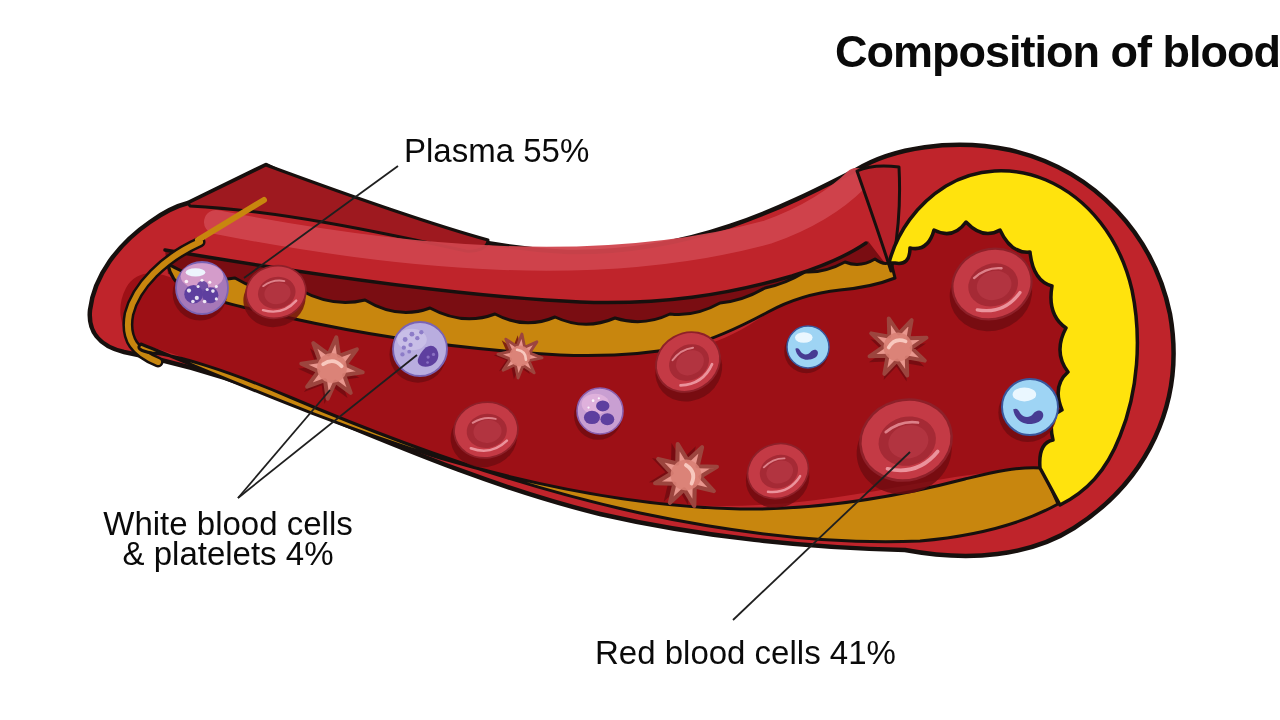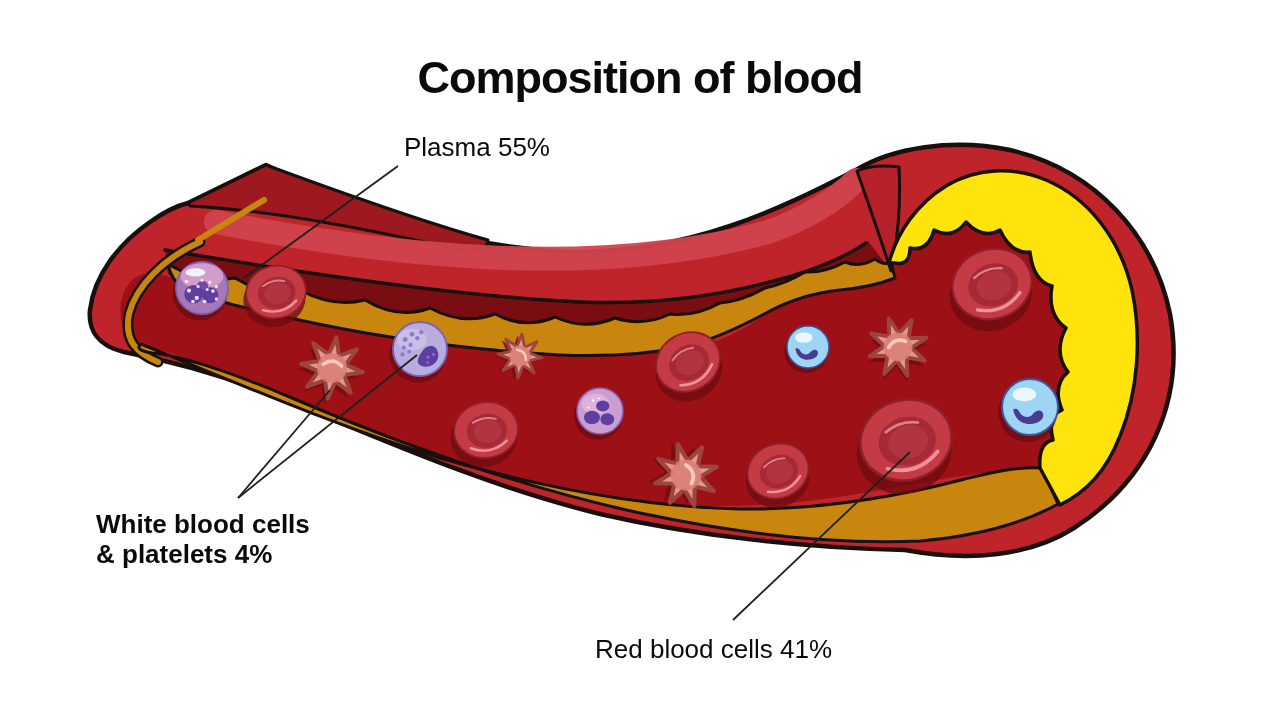--- a/index.html
+++ b/index.html
@@ -1,23 +1,23 @@
 <!DOCTYPE html>
 <html style="--c-background: #ffffff; --c-text: #0a0a0a; --c-leader: #1f1f1f; --c-outline: #17100e; --c-wall: #bf242b; --c-wall_face: #b62129; --c-wall_top: #9e191f; --c-wall_highlight: #d0454d; --c-maroon: #7a0d12; --c-gold: #c8860e; --c-yellow: #ffe30d; --c-lumen: #9d1016; --c-cell_shadow: #6f0b10; --c-rbc: #c43a45; --c-rbc_edge: #8e2029; --c-rbc_ring: #a52a35; --c-rbc_center: #b23440; --c-rbc_highlight: #f09da5; --c-platelet: #e8968d; --c-platelet_outline: #9c453e; --c-platelet_inner: #d98175; --c-platelet_highlight: #f8c8be; --c-wbc_body: #b9addf; --c-wbc_outline: #7a63b4; --c-wbc_nucleus: #5e3f9f; --c-w1_body: #a678b8; --c-w1_pink: #d9a0cc; --c-w3_body: #c99fd2; --c-lymph_body: #9ed4f4; --c-lymph_outline: #39589e; --c-lymph_nucleus: #473b92;"><head>
 <meta charset="utf-8">
 <style>
   html,body{margin:0;padding:0;background:#fff;}
   .stage{position:relative;width:1280px;height:720px;overflow:hidden;
          background:var(--c-background,#fff);font-family:"Liberation Sans",sans-serif;}
   .stage svg{position:absolute;inset:0;display:block;}
-  .page-title{position:absolute;top:52px;left:0;width:100%;text-align:center;
+  .page-title{position:absolute;top:26px;left:0;width:100%;text-align:right;
               font-size:45px;font-weight:800;letter-spacing:-1px;color:var(--c-text,#0a0a0a);}
-  .lbl{position:absolute;font-size:26px;color:var(--c-text,#0a0a0a);white-space:nowrap;}
+  .lbl{position:absolute;font-size:33px;color:var(--c-text,#0a0a0a);white-space:nowrap;}
   #lbl-plasma{left:404px;top:132px;}
-  #lbl-wbc{left:96px;top:509px;width:264px;line-height:30px;white-space:normal;font-weight:bold;}
+  #lbl-wbc{left:96px;top:509px;width:264px;text-align:center;line-height:30px;white-space:normal;}
   #lbl-rbc{left:595px;top:634px;}
 
   
   .s-out{stroke:var(--c-outline,#17100e);stroke-linejoin:round;stroke-linecap:round;}
   .f-wall{fill:var(--c-wall,#bf242b);}
   .f-wallface{fill:var(--c-wall_face,#b62129);}
   .f-walltop{fill:var(--c-wall_top,#9e191f);}
   .f-maroon{fill:var(--c-maroon,#7a0d12);}
   .f-gold{fill:var(--c-gold,#c8860e);}
   .f-yellow{fill:var(--c-yellow,#ffe30d);}

